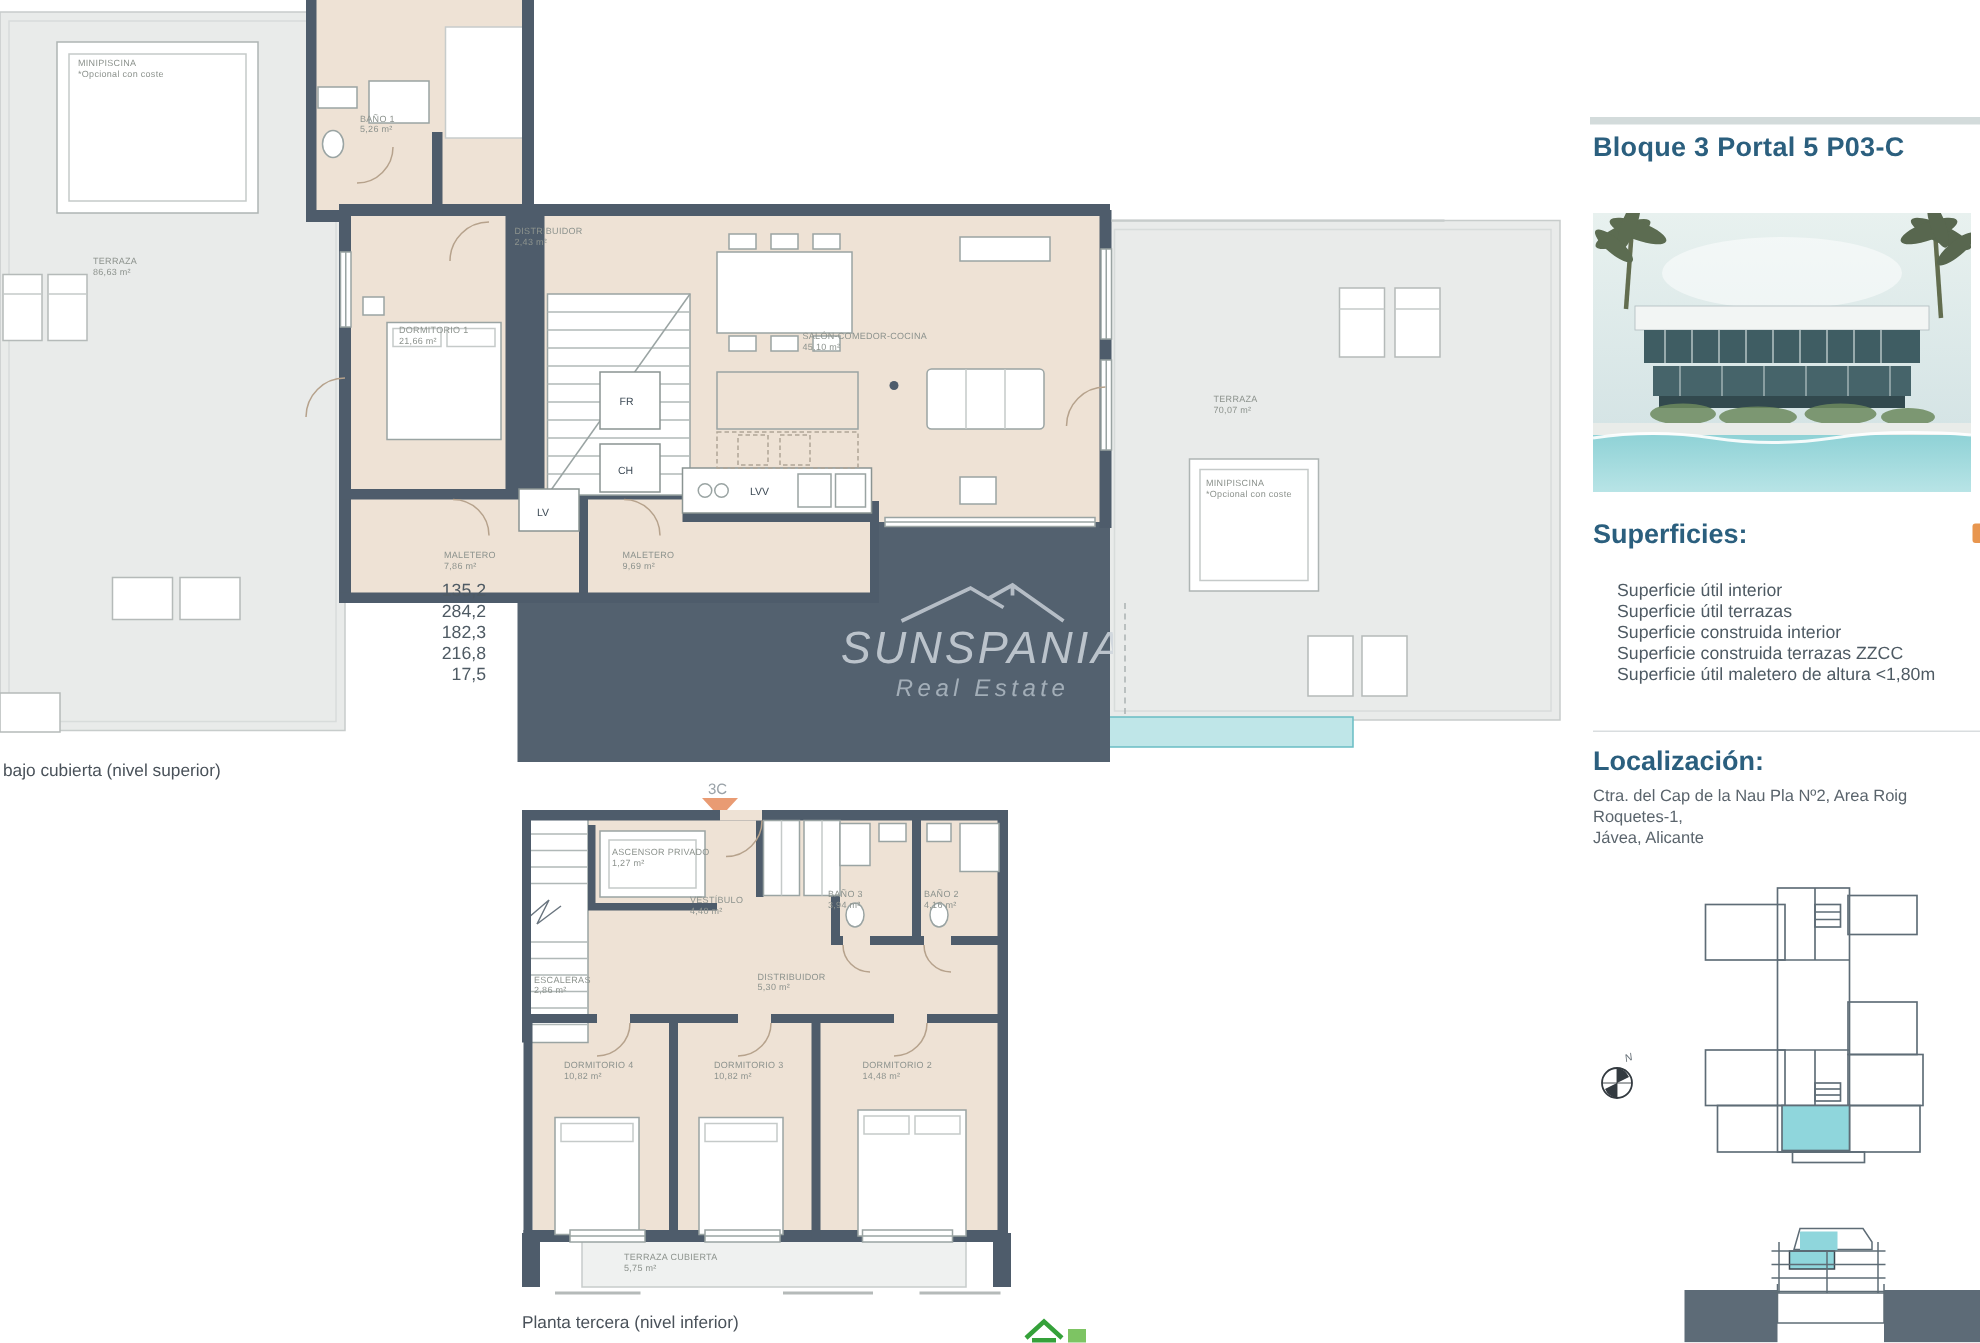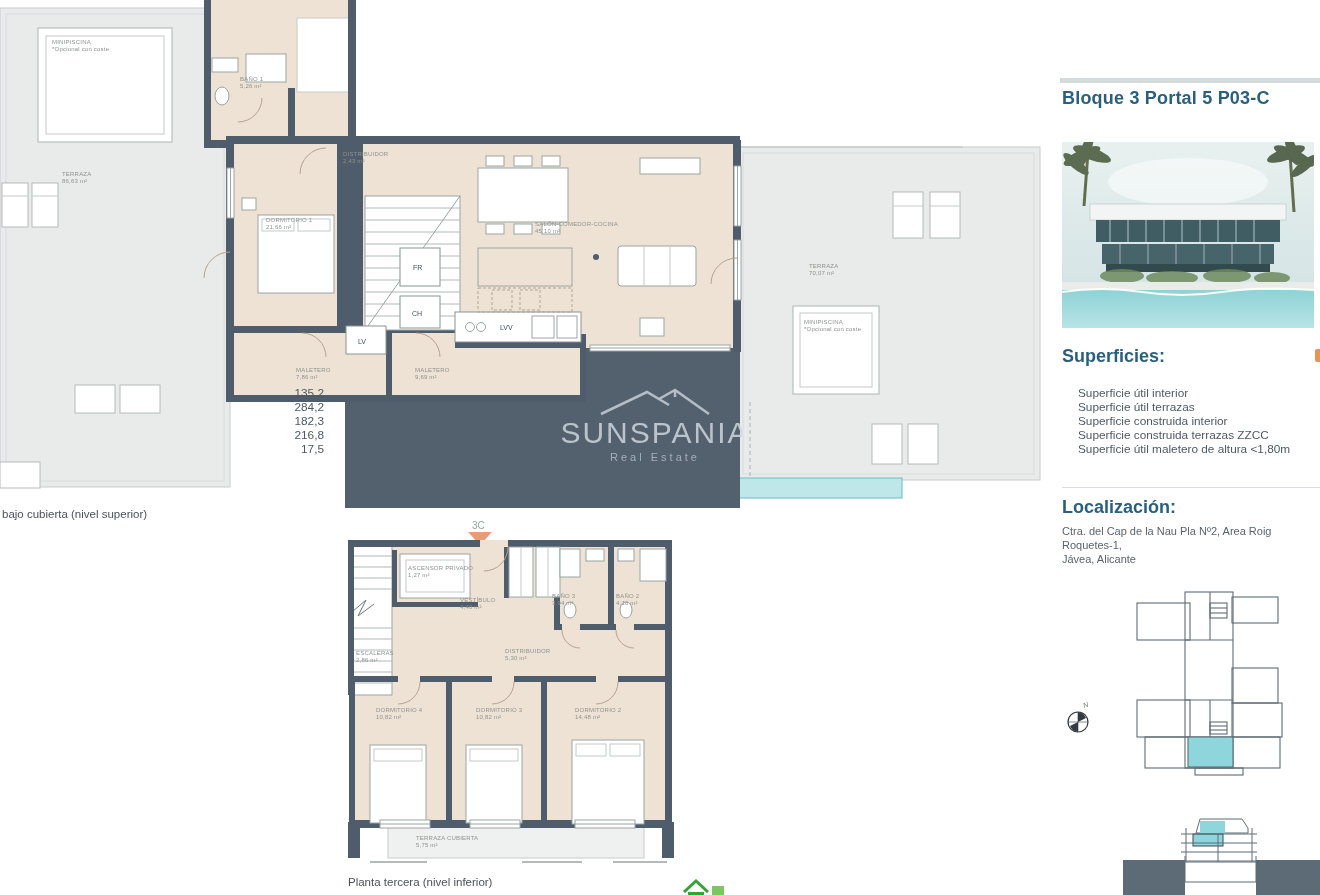--- a/index.html
+++ b/index.html
@@ -14,24 +14,24 @@
   .plan-label{font-size:6px;fill:#8d938e;letter-spacing:.2px;}
   .plan-label-dark{font-size:7px;fill:#3f4c57;}
   .caption{font-size:11.5px;color:#4a525a;}
   .sb-title{font-size:18px;font-weight:bold;color:#2b5f7e;letter-spacing:.2px;}
   .sb-heading{font-size:18px;font-weight:bold;color:#2b5f7e;}
   .sb-row{position:absolute;left:1062px;width:266px;height:14px;font-size:11.8px;color:#4e5a63;}
   .sb-row .lbl{position:absolute;left:16px;top:0;white-space:nowrap;}
   .sb-row .val{position:absolute;left:1258px;width:64px;text-align:right;margin-left:-1062px;left:1262px;}
   .sb-row .val{left:200px;width:124px;}
   .orange{color:#e8964f;}
-  .wm-wrap{position:absolute;left:345px;top:348px;width:397px;height:161px;overflow:hidden;pointer-events:none;}
+  .wm-wrap{position:absolute;left:345px;top:348px;width:397px;height:161px;overflow:hidden;pointer-events:none;font-style:italic;}
   .wm{position:absolute;left:210px;top:40px;width:200px;text-align:center;}
   .wm-brand{font-size:30px;letter-spacing:2px;color:rgba(206,213,220,.85);font-weight:normal;white-space:nowrap;}
-  .wm-sub{font-size:11px;letter-spacing:3px;color:rgba(190,200,208,.75);margin-top:1px;}
+  .wm-sub{font-size:16px;letter-spacing:3px;color:rgba(190,200,208,.75);margin-top:1px;}
   .divider{position:absolute;background:#d9dddf;height:1px;}
   .addr{font-size:11px;line-height:14px;color:#5a646c;width:258px;}
 </style>
 </head>
 <body>
 
 <svg class="abs" style="left:0;top:0" width="1050" height="515" viewBox="0 0 1050 515">
 
   <g>
     <rect x="0" y="8" width="230" height="479" fill="#E9EBEA" stroke="#C7CCCB"></rect>

